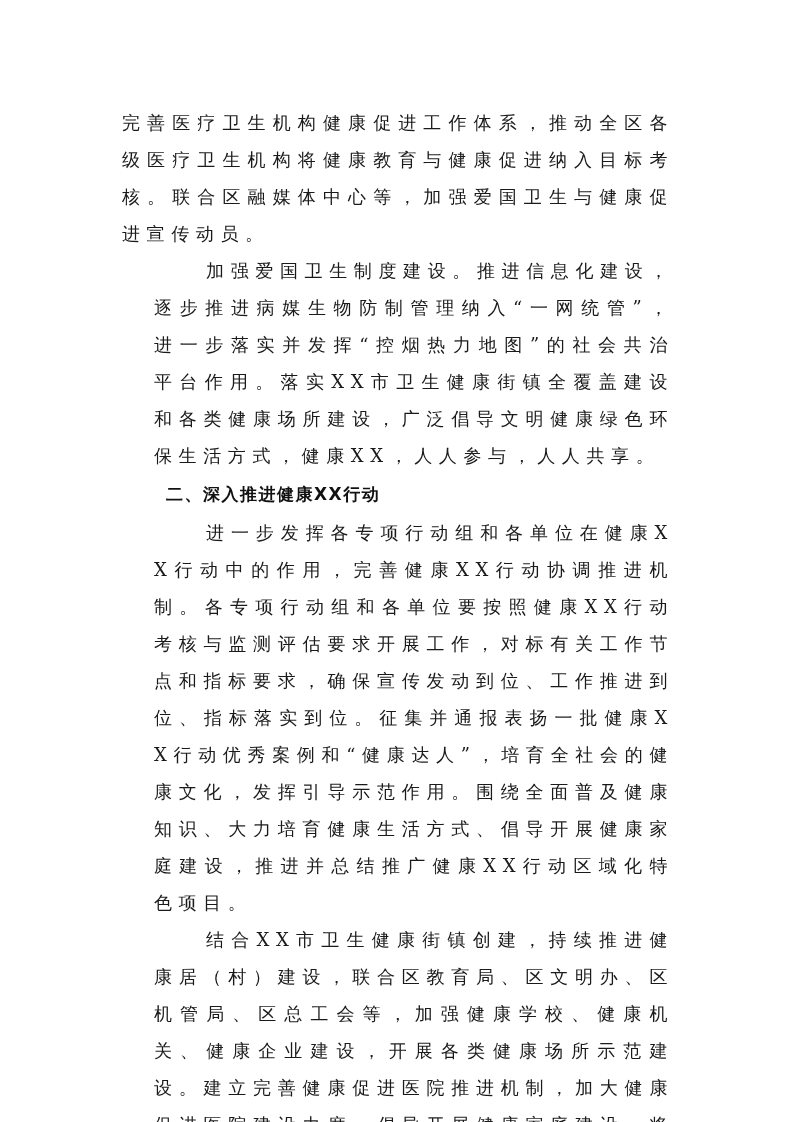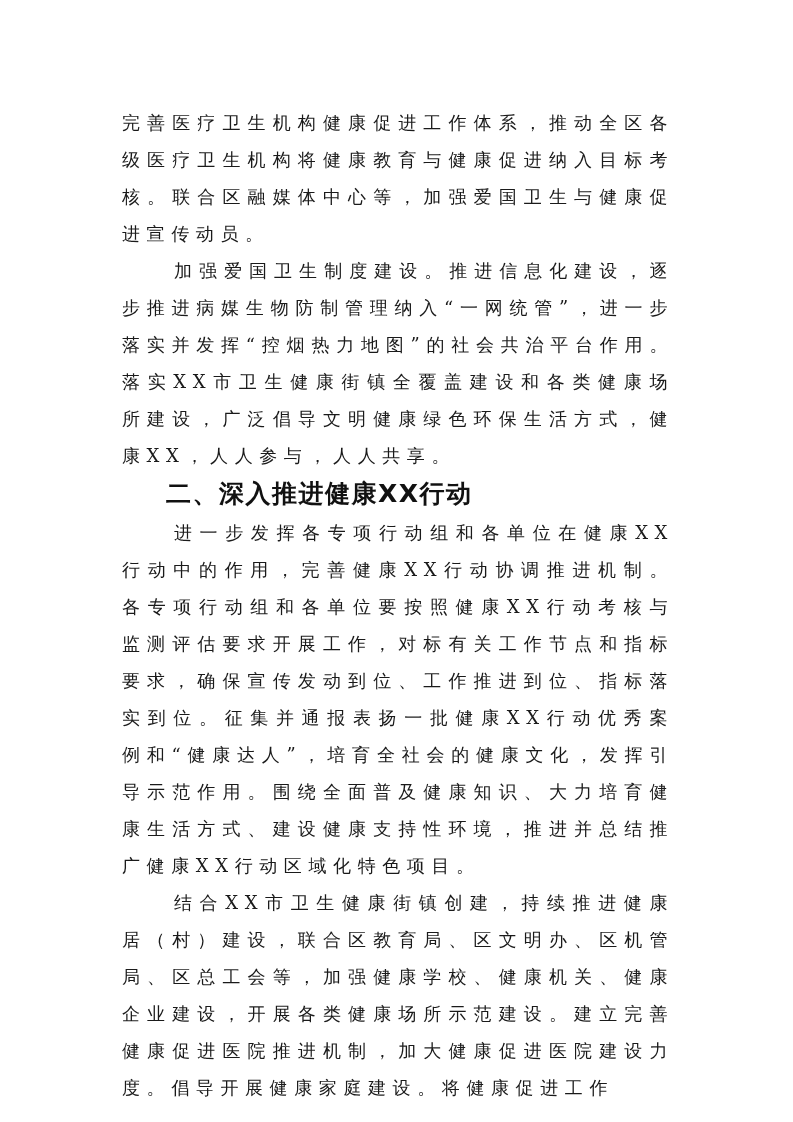--- a/index.html
+++ b/index.html
@@ -26,34 +26,35 @@
       font-size: 18px;
       line-height: 37px;
       letter-spacing: 6.6px;
       text-align: justify;
       text-justify: inter-character;
       word-break: break-all;
       color: #1a1a1a;
     }
     .para.indent {
       text-indent: 52px;
+      margin-left: 32px;
     }
     .heading {
       margin: 1px 0 1px 0;
       font-family: "DejaVu Sans", "Liberation Sans", sans-serif;
       font-weight: bold;
-      font-size: 25px;
+      font-size: 17px;
       line-height: 38px;
       letter-spacing: 1.5px;
       text-indent: 44px;
       color: #111111;
     }
   </style>
 </head>
 <body>
 
 <div class="page">
   <p class="para">完善医疗卫生机构健康促进工作体系，推动全区各级医疗卫生机构将健康教育与健康促进纳入目标考核。联合区融媒体中心等，加强爱国卫生与健康促进宣传动员。</p>
   <p class="para indent">加强爱国卫生制度建设。推进信息化建设，逐步推进病媒生物防制管理纳入“一网统管”，进一步落实并发挥“控烟热力地图”的社会共治平台作用。落实XX市卫生健康街镇全覆盖建设和各类健康场所建设，广泛倡导文明健康绿色环保生活方式，健康XX，人人参与，人人共享。</p>
   <h2 class="heading">二、深入推进健康XX行动</h2>
-  <p class="para indent">进一步发挥各专项行动组和各单位在健康XX行动中的作用，完善健康XX行动协调推进机制。各专项行动组和各单位要按照健康XX行动考核与监测评估要求开展工作，对标有关工作节点和指标要求，确保宣传发动到位、工作推进到位、指标落实到位。征集并通报表扬一批健康XX行动优秀案例和“健康达人”，培育全社会的健康文化，发挥引导示范作用。围绕全面普及健康知识、大力培育健康生活方式、建设健康支持性环境，推进并总结推广健康XX行动区域化特色项目。</p>
+  <p class="para indent">进一步发挥各专项行动组和各单位在健康XX行动中的作用，完善健康XX行动协调推进机制。各专项行动组和各单位要按照健康XX行动考核与监测评估要求开展工作，对标有关工作节点和指标要求，确保宣传发动到位、工作推进到位、指标落实到位。征集并通报表扬一批健康XX行动优秀案例和“健康达人”，培育全社会的健康文化，发挥引导示范作用。围绕全面普及健康知识、大力培育健康生活方式、倡导开展健康家庭建设，推进并总结推广健康XX行动区域化特色项目。</p>
   <p class="para indent">结合XX市卫生健康街镇创建，持续推进健康居（村）建设，联合区教育局、区文明办、区机管局、区总工会等，加强健康学校、健康机关、健康企业建设，开展各类健康场所示范建设。建立完善健康促进医院推进机制，加大健康促进医院建设力度。倡导开展健康家庭建设。将健康促进工作</p>
 </div>
 
 </body></html>

